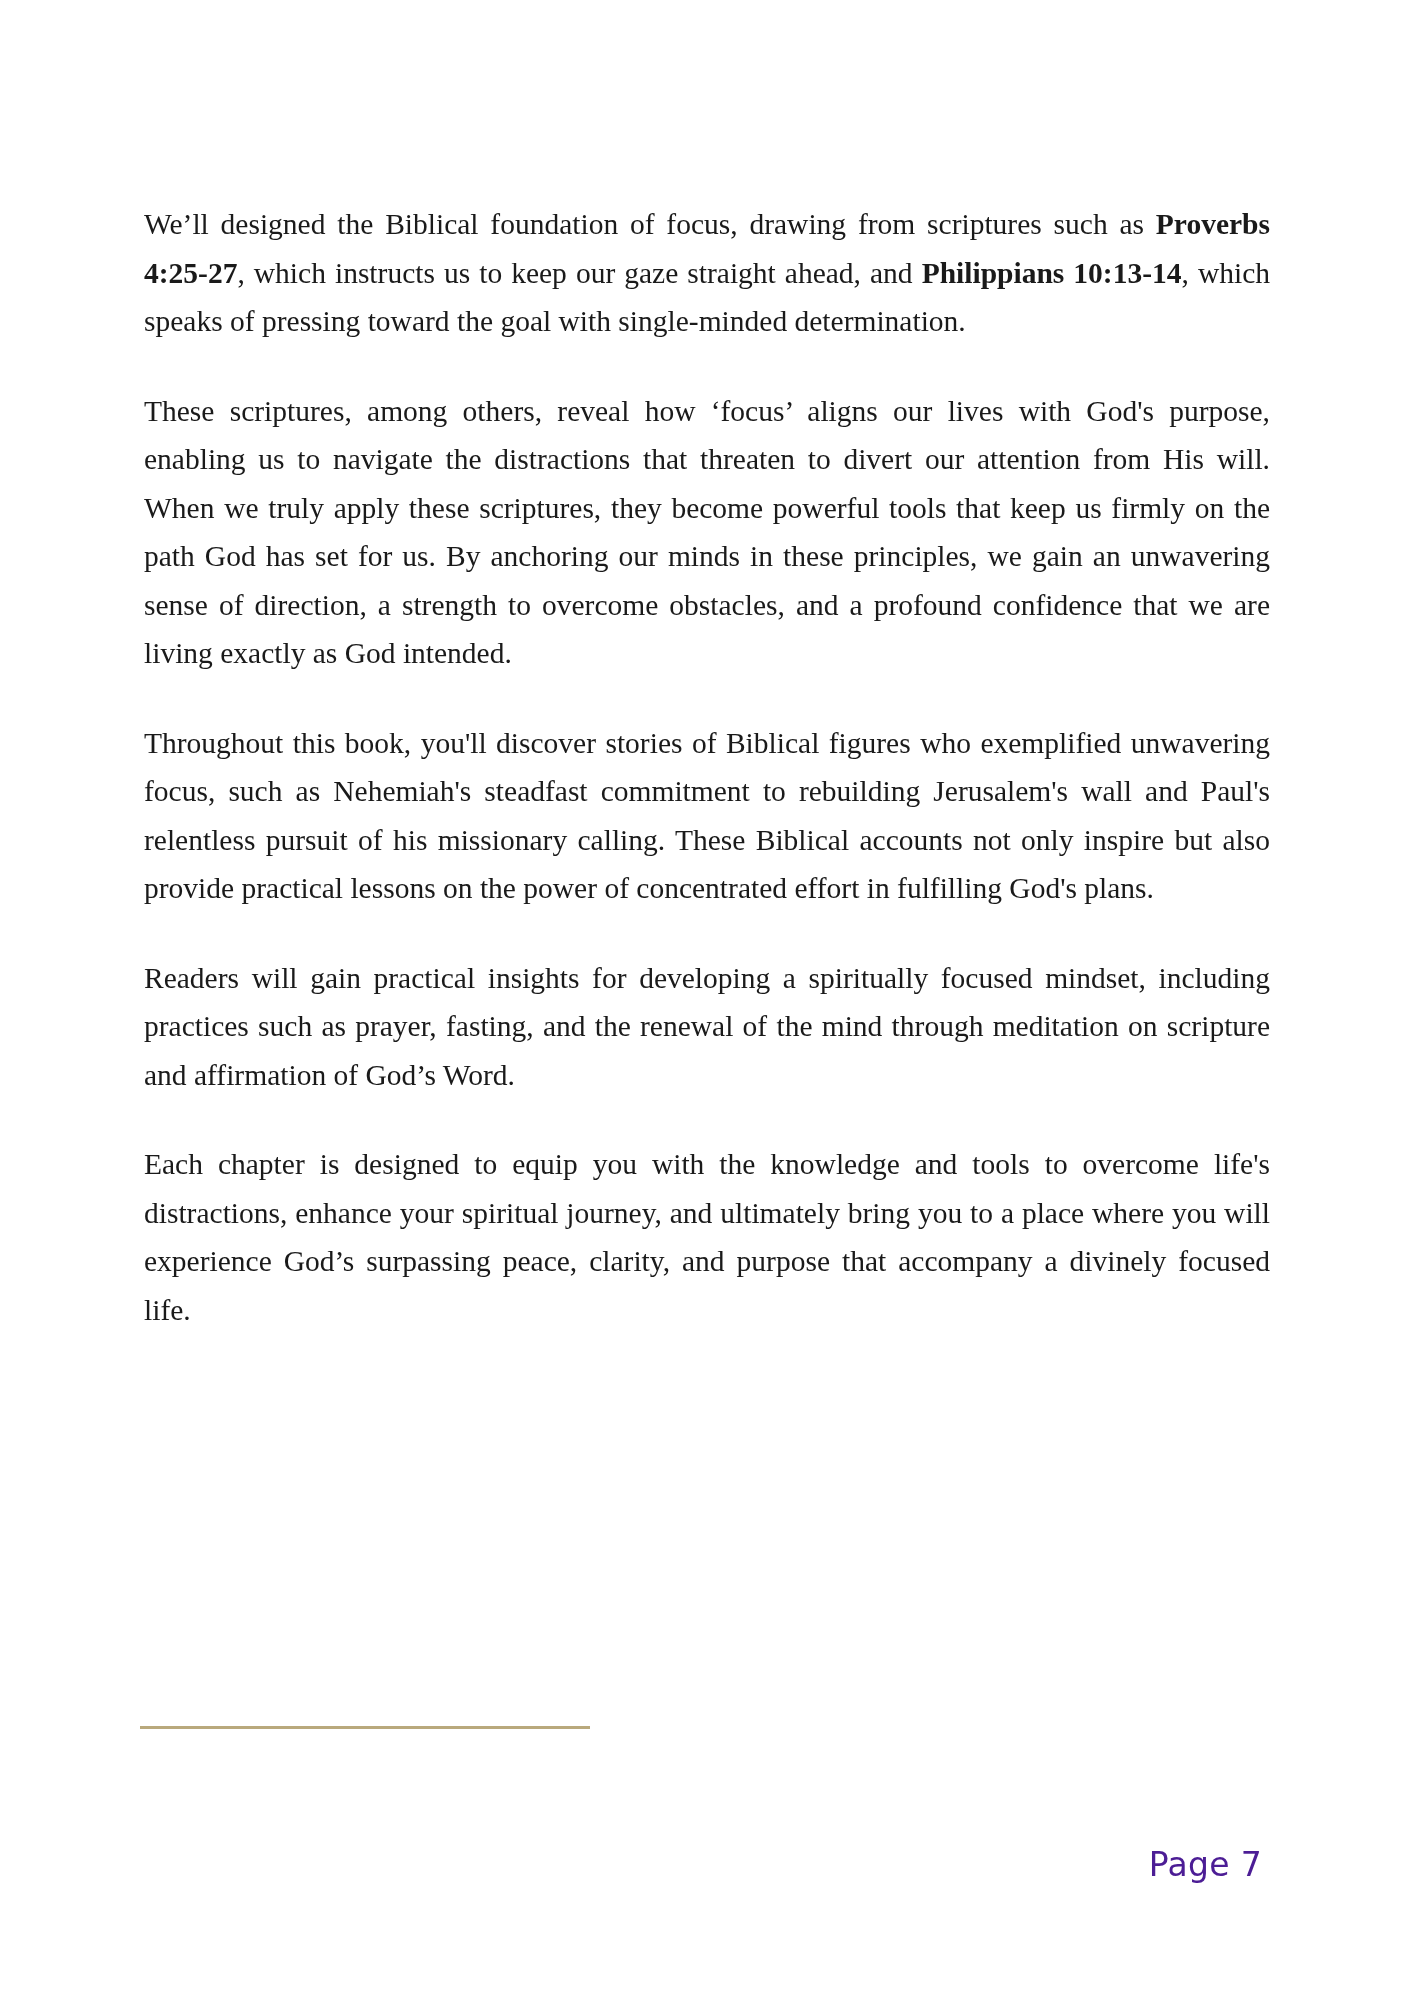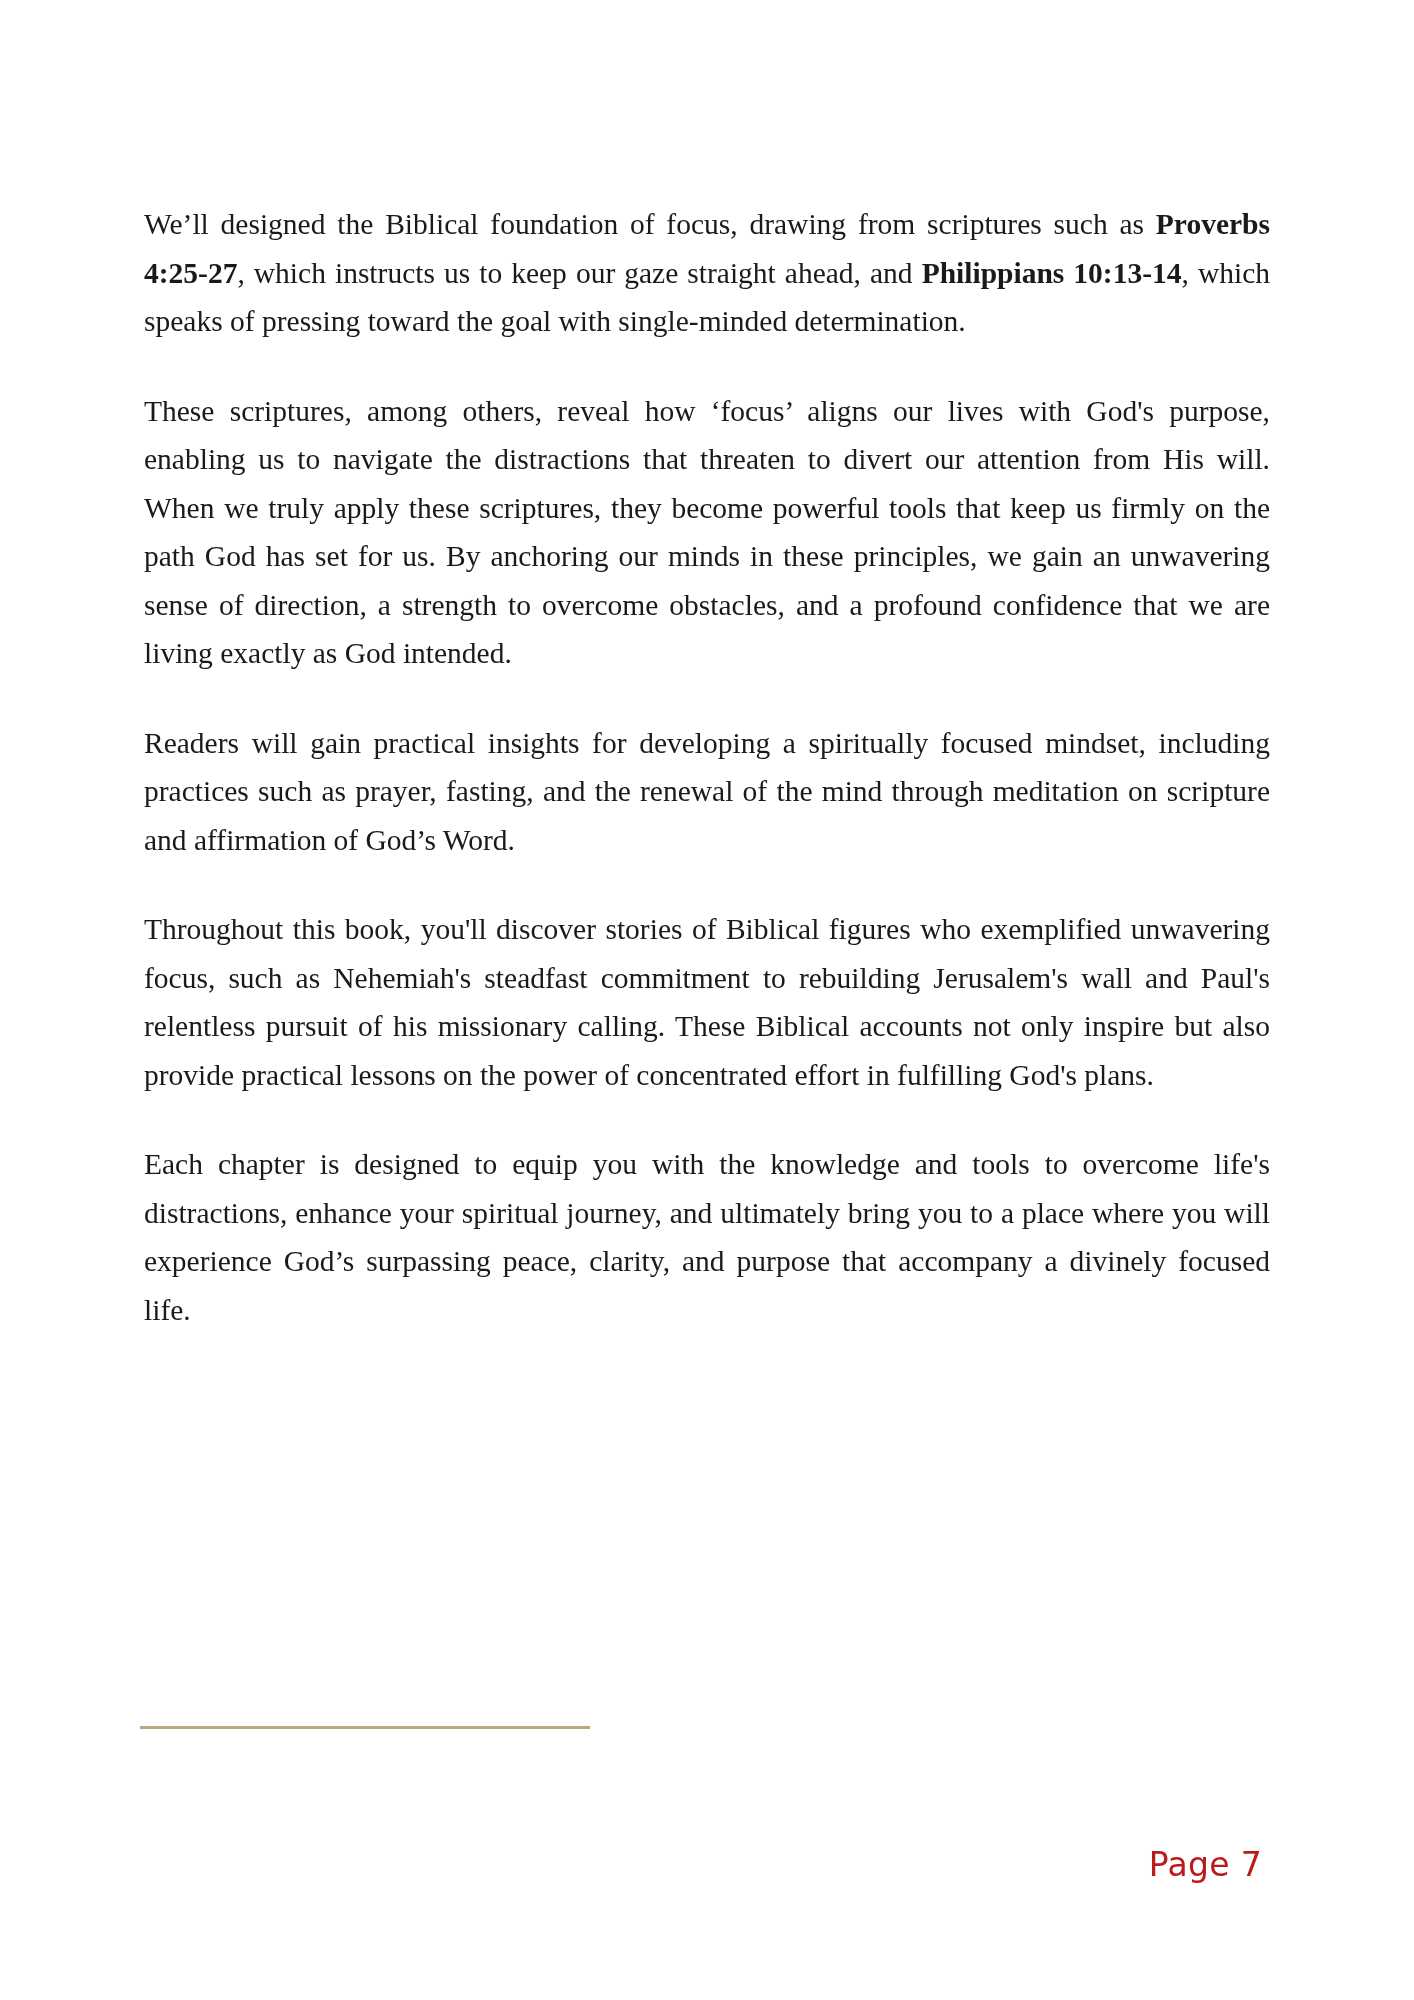--- a/index.html
+++ b/index.html
@@ -74,40 +74,40 @@
     margin: 0;
   }
 
   .page-number {
     position: absolute;
     right: 152px;
     top: 1845px;
     font-family: "DejaVu Sans", "Liberation Sans", sans-serif;
     font-size: 33px;
     font-weight: 400;
-    color: #b91c1c;
+    color: #4c1d95;
     letter-spacing: 0.3px;
     white-space: nowrap;
   }
 </style>
 </head>
 <body>
 
 <div class="page">
 
 
   <div class="body-block">
 
     <p class="para"><span>We’ll designed the Biblical foundation of focus, drawing from scriptures such as </span><b>Proverbs 4:25-27</b><span>, which instructs us to keep our gaze straight ahead, and </span><b>Philippians 10:13-14</b><span>, which speaks of pressing toward the goal with single-minded determination.</span></p>
 
     <p class="para">These scriptures, among others, reveal how ‘focus’ aligns our lives with God's purpose, enabling us to navigate the distractions that threaten to divert our attention from His will. When we truly apply these scriptures, they become powerful tools that keep us firmly on the path God has set for us. By anchoring our minds in these principles, we gain an unwavering sense of direction, a strength to overcome obstacles, and a profound confidence that we are living exactly as God intended.</p>
 
+    <p class="para">Throughout this book, you'll discover stories of Biblical figures who exemplified unwavering focus, such as Nehemiah's steadfast commitment to rebuilding Jerusalem's wall and Paul's relentless pursuit of his missionary calling. These Biblical accounts not only inspire but also provide practical lessons on the power of concentrated effort in fulfilling God's plans.</p>
+
     <p class="para">Readers will gain practical insights for developing a spiritually focused mindset, including practices such as prayer, fasting, and the renewal of the mind through meditation on scripture and affirmation of God’s Word.</p>
-
-    <p class="para">Throughout this book, you'll discover stories of Biblical figures who exemplified unwavering focus, such as Nehemiah's steadfast commitment to rebuilding Jerusalem's wall and Paul's relentless pursuit of his missionary calling. These Biblical accounts not only inspire but also provide practical lessons on the power of concentrated effort in fulfilling God's plans.</p>
 
     <p class="para">Each chapter is designed to equip you with the knowledge and tools to overcome life's distractions, enhance your spiritual journey, and ultimately bring you to a place where you will experience God’s surpassing peace, clarity, and purpose that accompany a divinely focused life.</p>
 
 
 
   </div>
 
   <hr class="footer-rule">
 
   <div class="page-number">Page 7</div>

